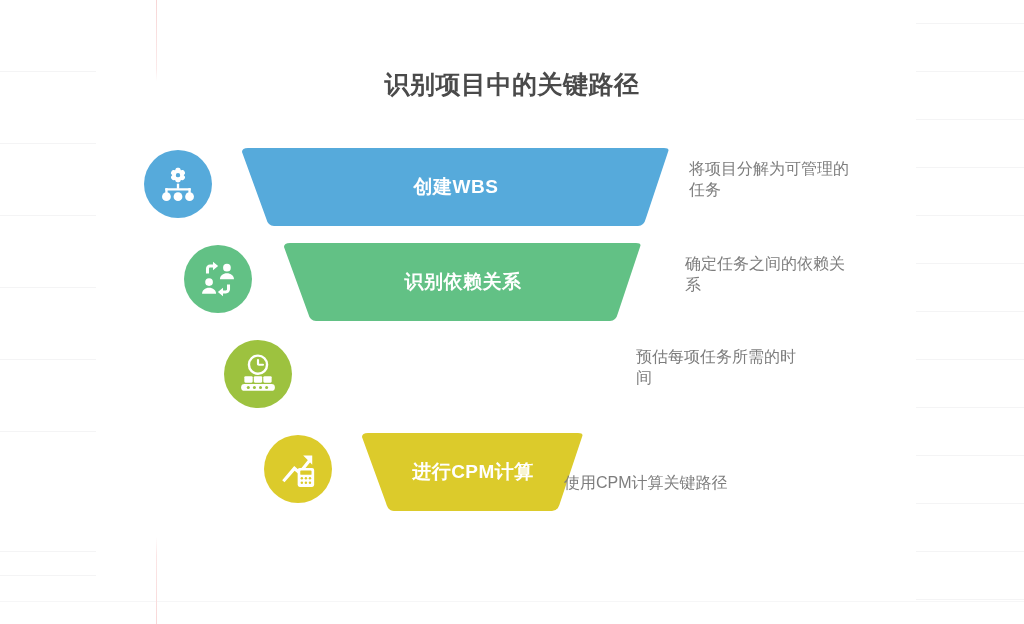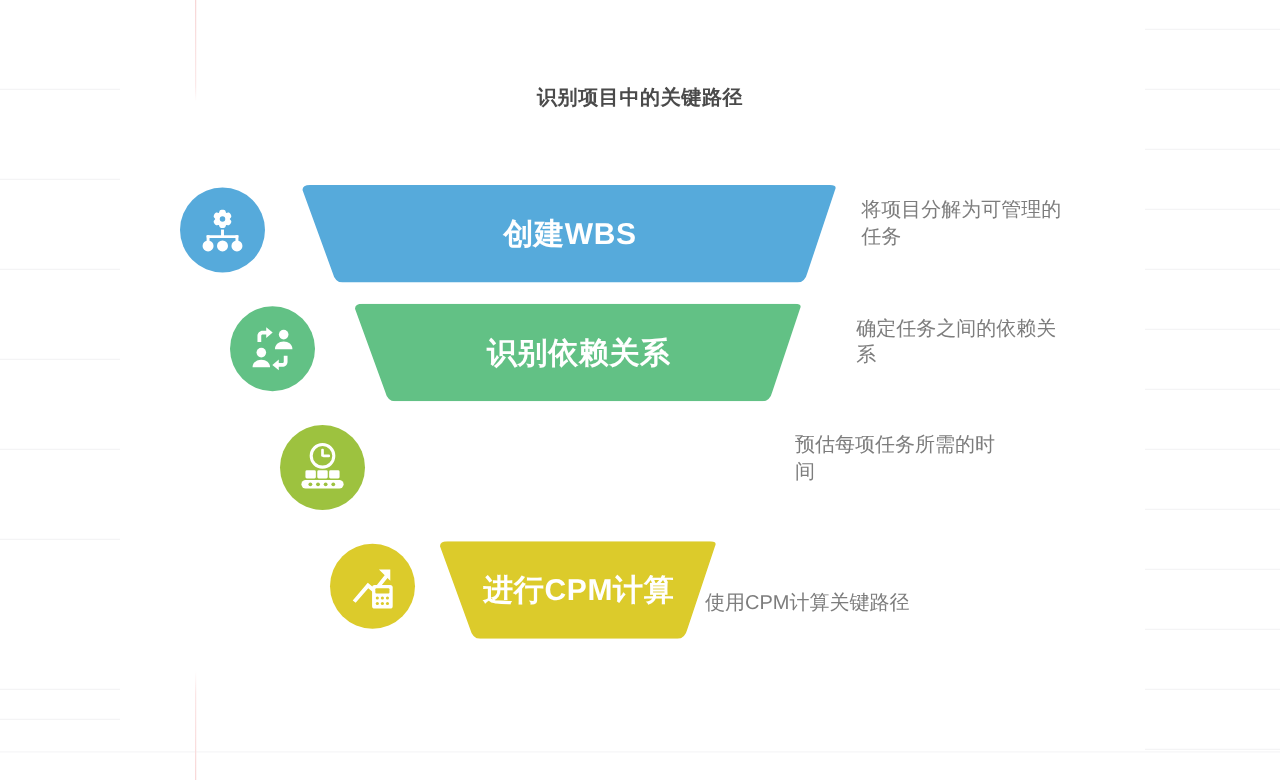--- a/index.html
+++ b/index.html
@@ -42,21 +42,21 @@
                 rgba(255,255,255,0) 86%, #fbe6e6 89%, #f8d8d8 100%);
   }
 
   
   #title {
     position: absolute;
     top: 68px;
     left: 0;
     width: 1024px;
     text-align: center;
-    font-size: 16px;
+    font-size: 25px;
     font-weight: bold;
     color: #4a4a4a;
     letter-spacing: 0.5px;
   }
 
   
   #funnel {
     position: absolute;
     top: 148px;
     left: 0;
@@ -91,21 +91,21 @@
   .stage-label {
     position: absolute;
     top: 0;
     height: 78px;
     left: 0;
     right: 0;
     display: flex;
     align-items: center;
     justify-content: center;
     color: #ffffff;
-    font-size: 24px;
+    font-size: 19px;
     font-weight: bold;
     letter-spacing: 0.5px;
     pointer-events: none;
   }
   .stage-desc {
     position: absolute;
     font-size: 16px;
     line-height: 21px;
     color: #7d7d7d;
   }
@@ -124,21 +124,21 @@
 
   
   #stage-3 { top: 190px; left: 224px; width: 660px; }
   #stage-3 .stage-icon { background: #9dc23f; top: 2px; left: 0; }
   #stage-3 .stage-band { left: 90px; width: 306px; }
   #stage-3 .stage-desc { left: 388px; top: 8px; width: 160px; margin-left: 24px; }
 
   
   #stage-4 { top: 285px; left: 264px; width: 620px; }
   #stage-4 .stage-icon { background: #dccb2b; top: 2px; left: 0; }
-  #stage-4 .stage-band { left: 80px; width: 238px; }
+  #stage-4 .stage-band { left: 90px; width: 238px; }
   #stage-4 .stage-desc { left: 300px; top: 19px; width: 200px; margin-top: 20px; }
 </style>
 </head>
 <body>
 
 <div id="page">
 
   <div>
     <div class="bg-rule left" style="top:71px"></div>
     <div class="bg-rule left" style="top:143px"></div>

